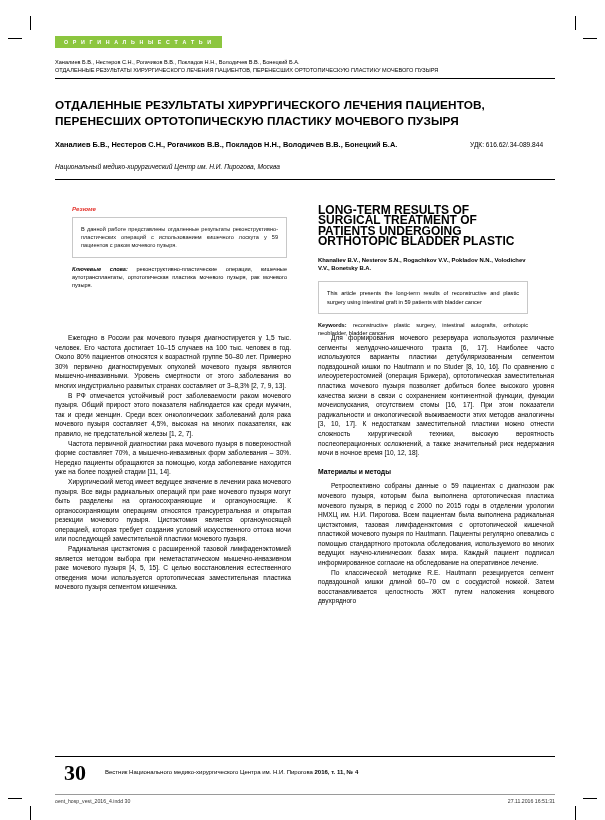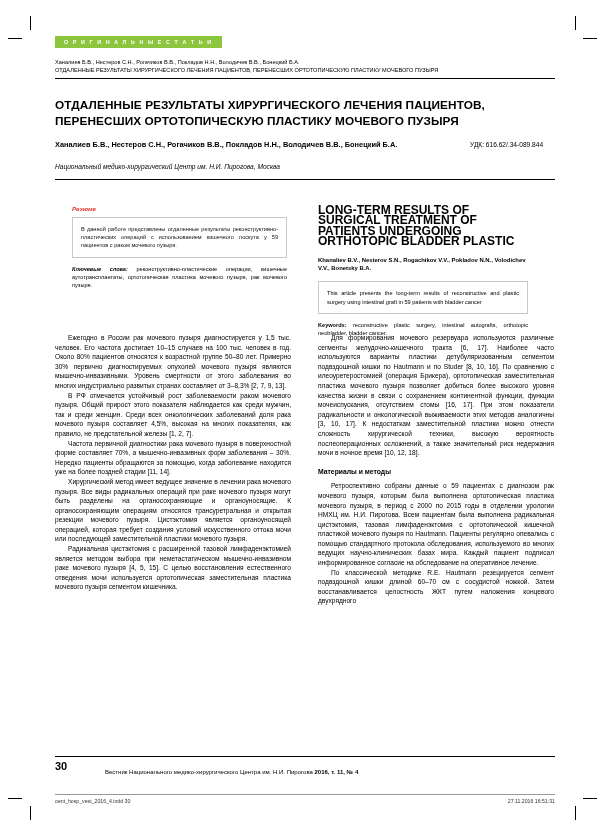--- a/index.html
+++ b/index.html
@@ -211,24 +211,25 @@
   .rule-bot {
     position: absolute;
     left: 55px;
     top: 748px;
     width: 500px;
     height: 1px;
     background: #000;
   }
   .page-num {
     position: absolute;
-    left: 55px;
+    left: 64px;
     top: 752px;
-    font-size: 11px;
-    font-weight: bold;
+    font-size: 22px;
+    font-weight: bold;
+    font-family: Liberation Serif, serif;
   }
   .journal {
     position: absolute;
     left: 105px;
     top: 761px;
     font-size: 6px;
   }
   .journal b { font-weight: bold; }
 
   .rule-foot {

